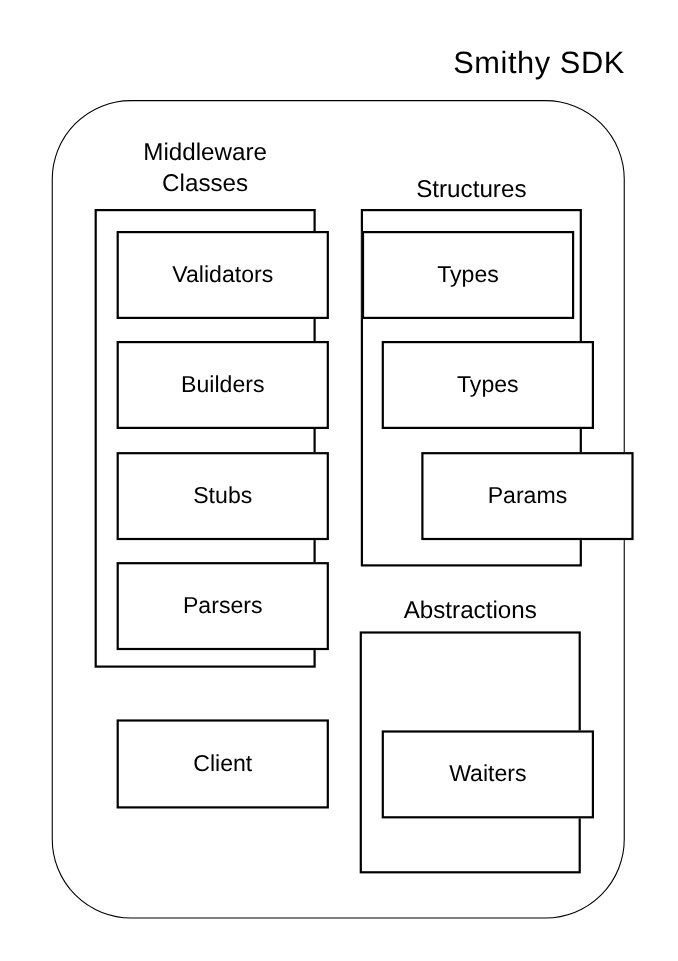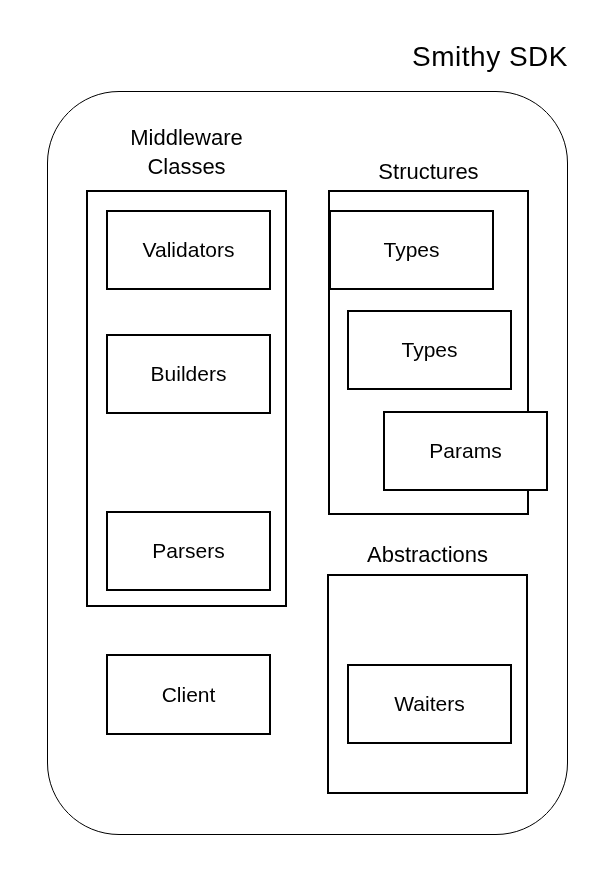--- a/index.html
+++ b/index.html
@@ -54,32 +54,32 @@
     box-sizing: border-box;
     border: 2px solid #000000;
     background: #ffffff;
   }
   .box-middleware   { left: 86px;  top: 190px; width: 201px; height: 417px; }
   .box-structures   { left: 328px; top: 190px; width: 201px; height: 325px; }
   .box-abstractions { left: 327px; top: 574px; width: 201px; height: 220px; }
 
   .node {
     position: absolute;
-    width: 165px;
+    width: 193px;
     height: 80px;
     box-sizing: border-box;
     border: 2px solid #000000;
     background: #ffffff;
     display: flex;
     align-items: center;
     justify-content: center;
     font-size: 21px;
   }
   .node-validators { left: 106px; top: 210px; }
-  .node-builders   { left: 106px; top: 310px; margin-top: 24px; }
+  .node-builders   { left: 106px; top: 310px; }
   .node-stubs      { left: 106px; top: 411px; }
   .node-parsers    { left: 106px; top: 511px; }
   .node-client     { left: 106px; top: 654px; height: 81px; }
   .node-types      { left: 329px; top: 210px; }
   .node-errors     { left: 347px; top: 310px; }
   .node-params     { left: 347px; top: 411px; margin-left: 36px; }
   .node-paginators { left: 347px; top: 594px; }
   .node-waiters    { left: 347px; top: 664px; }
 </style>
 </head>
@@ -89,20 +89,21 @@
 
   <div class="page-title">Smithy SDK</div>
 
   <div class="outer-container"></div>
 
   <div class="group-label label-middleware">Middleware
 Classes</div>
   <div class="group-box box-middleware"></div>
   <div class="node node-validators">Validators</div>
   <div class="node node-builders">Builders</div>
+  <div class="node node-stubs">Stubs</div>
   <div class="node node-parsers">Parsers</div>
 
   <div class="group-label label-structures">Structures</div>
   <div class="group-box box-structures"></div>
   <div class="node node-types">Types</div>
   <div class="node node-errors">Types</div>
   <div class="node node-params">Params</div>
 
   <div class="group-label label-abstractions">Abstractions</div>
   <div class="group-box box-abstractions"></div>

